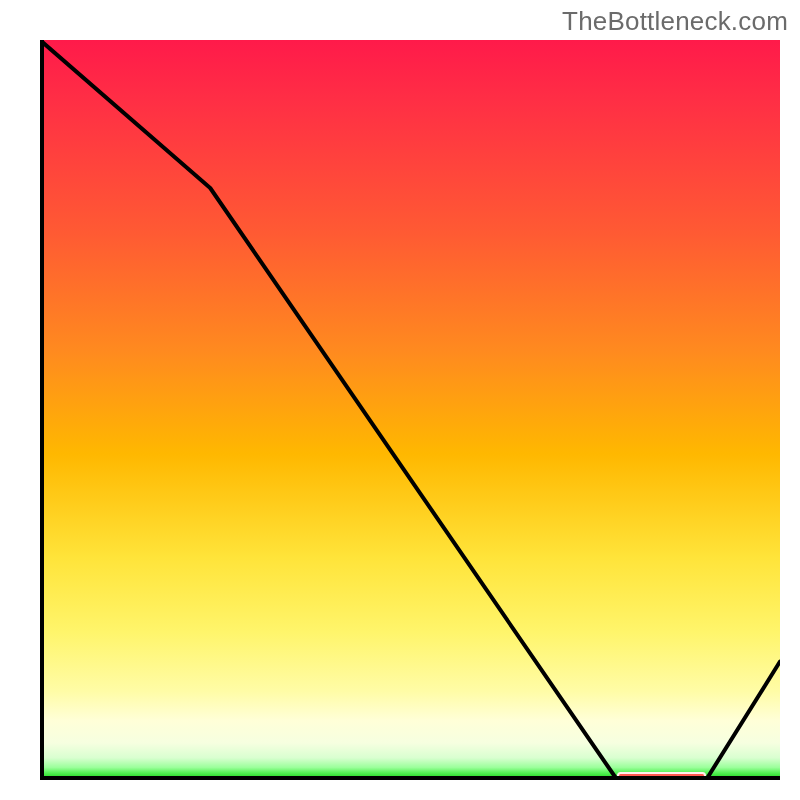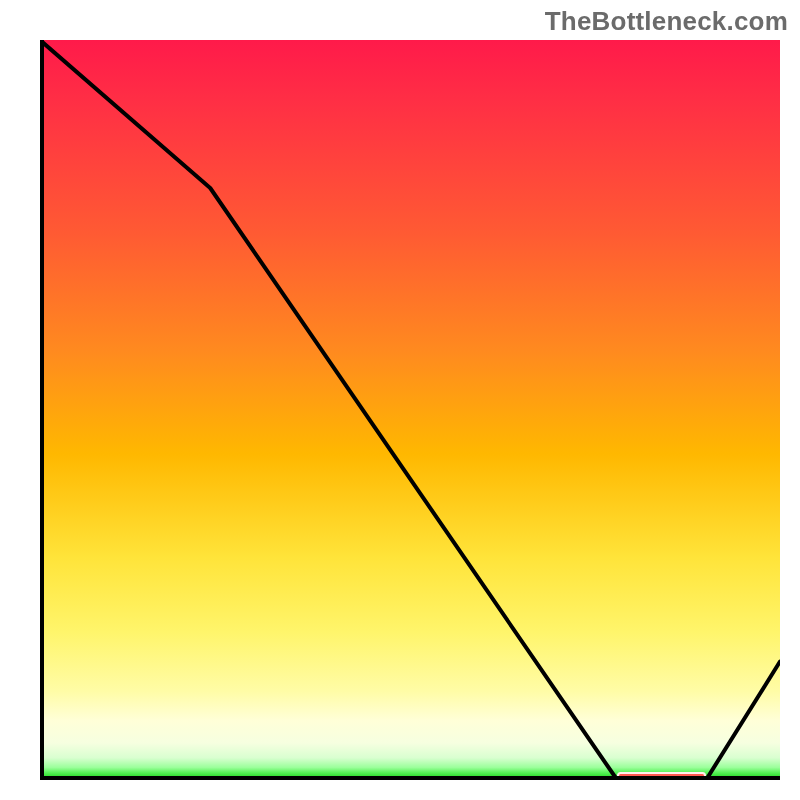--- a/index.html
+++ b/index.html
@@ -13,21 +13,21 @@
   .wrap {
     position: relative;
     width: 800px;
     height: 800px;
   }
   .watermark {
     position: absolute;
     top: 6px;
     right: 12px;
     font-size: 26px;
-    font-weight: 700;
+    font-weight: 400;
     color: #6b6b6b;
     letter-spacing: 0.2px;
     user-select: none;
   }
   .plot {
     position: absolute;
     left: 40px;
     top: 40px;
     width: 740px;
     height: 740px;

